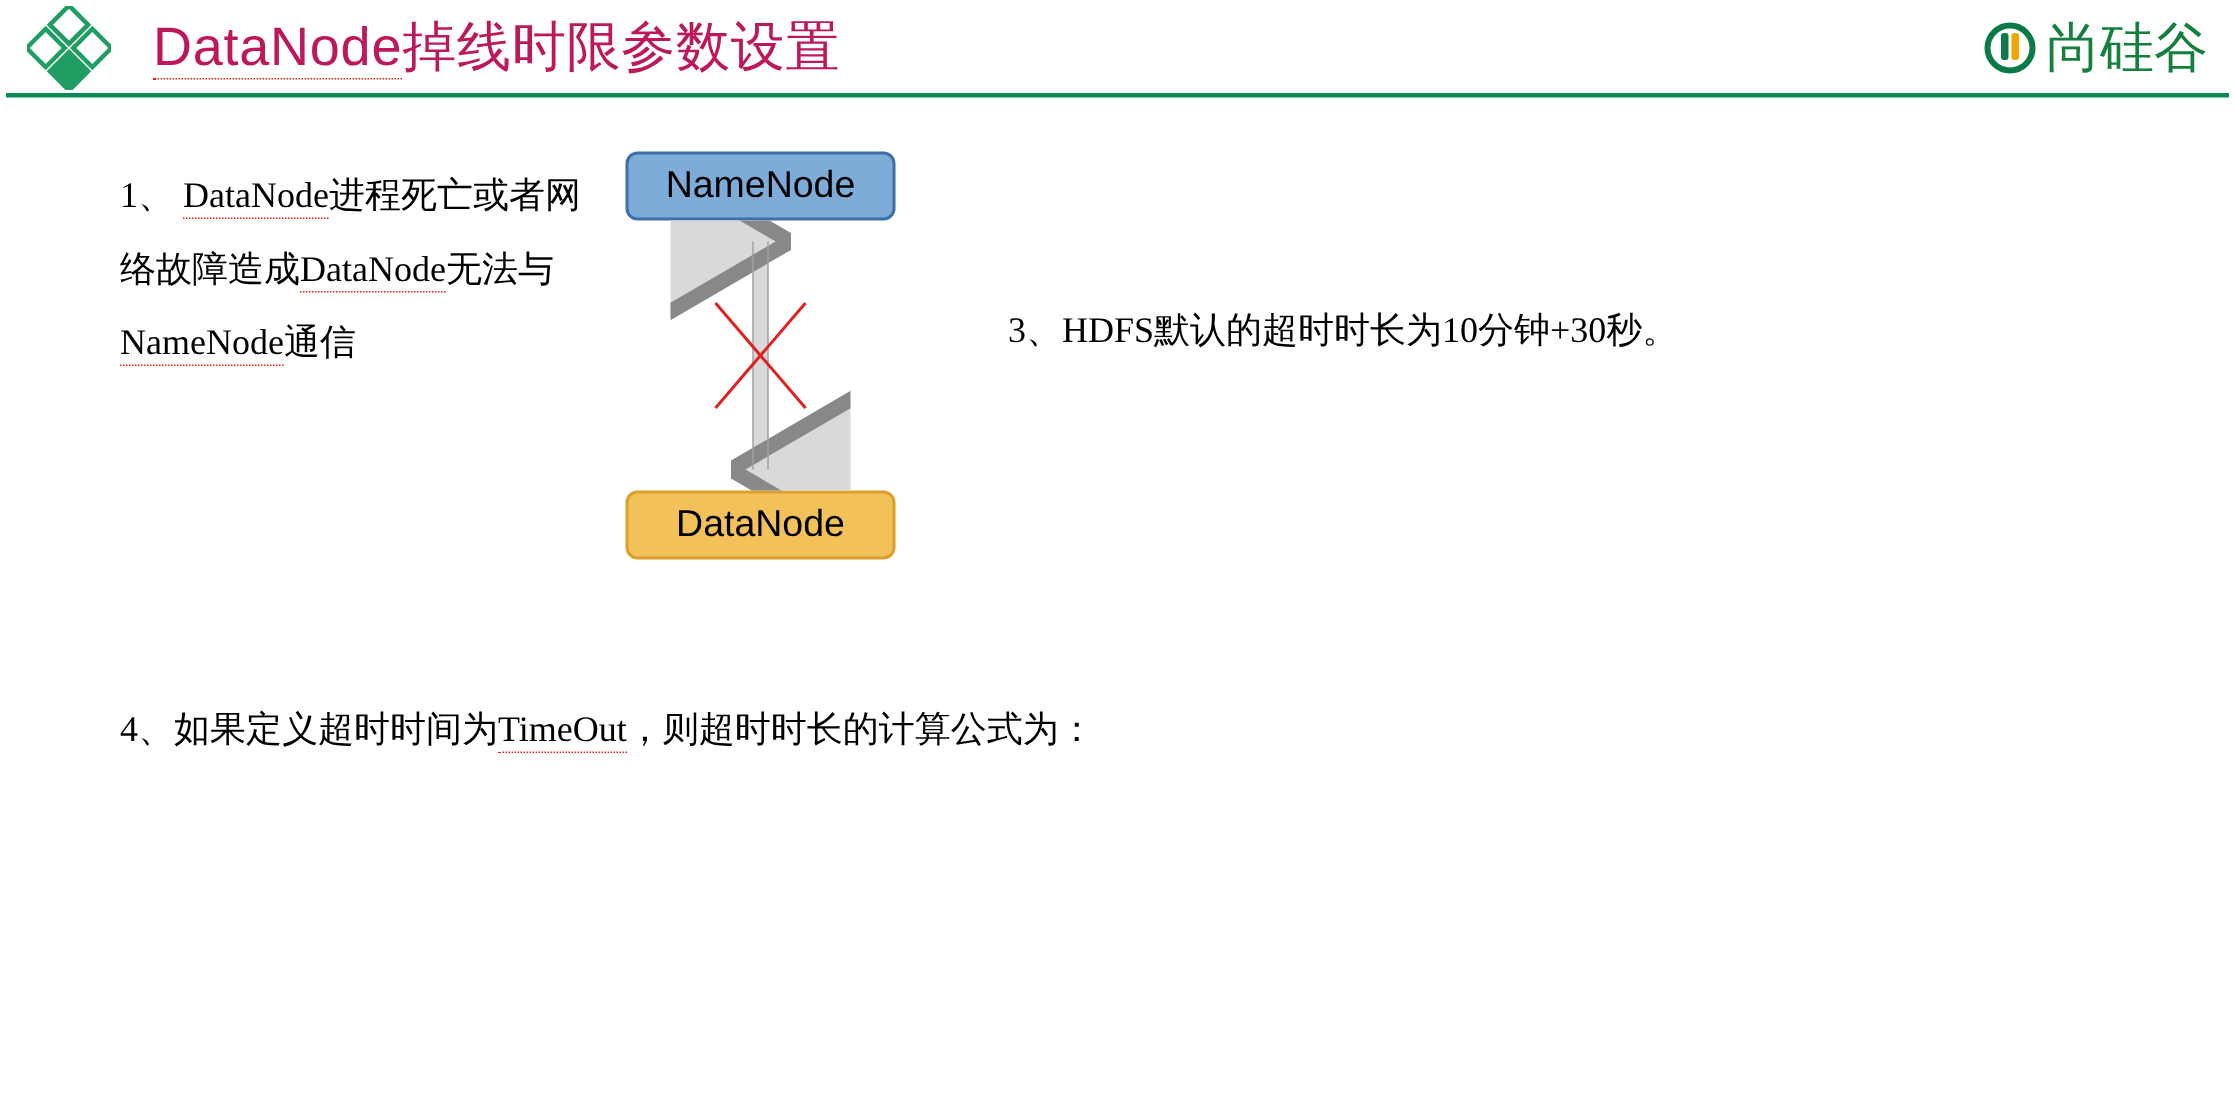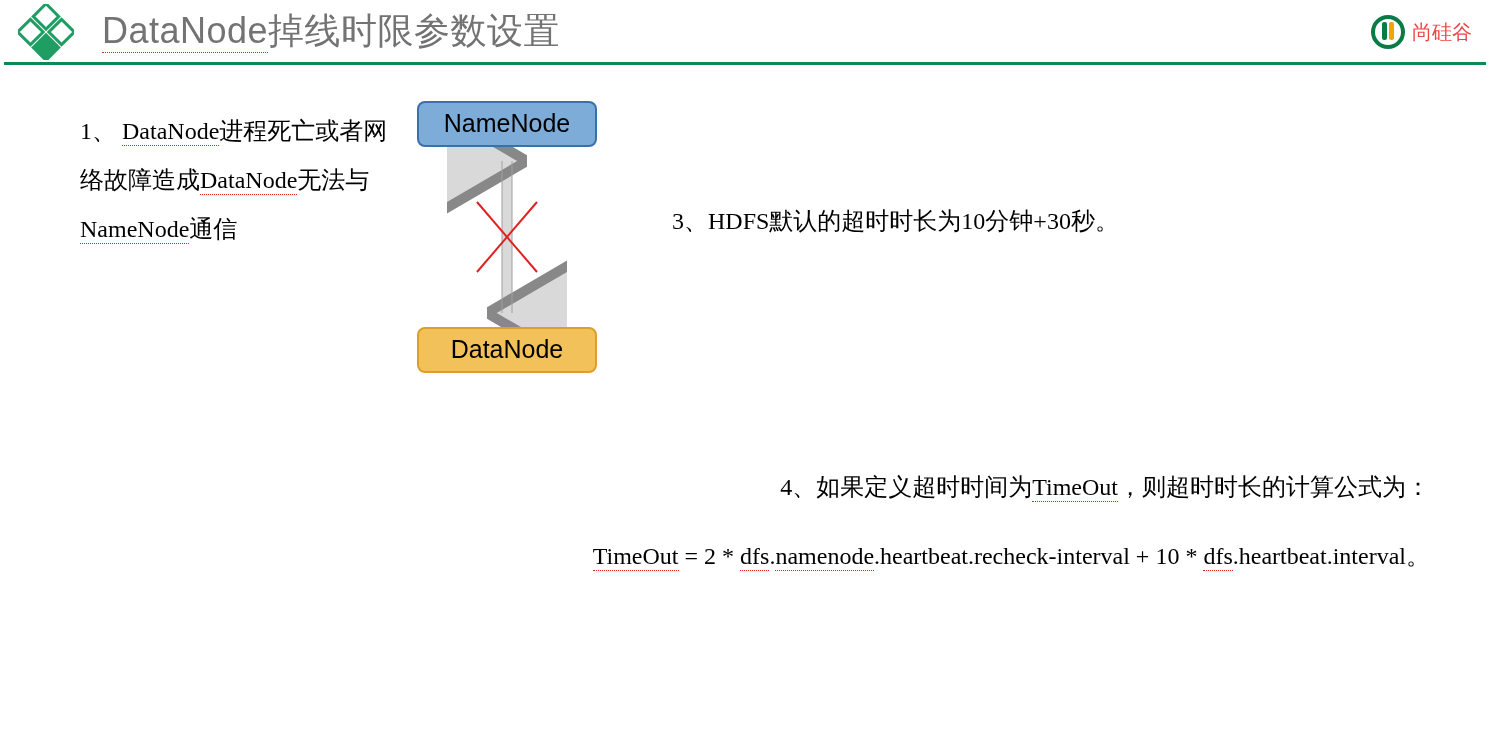--- a/index.html
+++ b/index.html
@@ -22,35 +22,35 @@
     align-items: center;
     gap: 28px;
   }
   .logo-left {
     width: 56px;
     height: 56px;
     flex-shrink: 0;
   }
   .title {
     font-size: 36px;
-    color: #737373;
+    color: #be185d;
     font-family: "Microsoft YaHei", sans-serif;
     letter-spacing: 0.5px;
     border-bottom: 1.5px dotted rgba(226,35,26,0.0);
   }
   .title .u {
     border-bottom: 1.5px dotted #e2231a;
   }
   .logo-right {
     display: flex;
     align-items: center;
     gap: 6px;
-    color: #ef4444;
+    color: #15803d;
     font-family: Liberation Sans, sans-serif;
-    font-size: 20px;
+    font-size: 36px;
     font-weight: 500;
   }
   .rule {
     border: none;
     border-top: 3px solid #0a8a55;
     margin: 2px 4px 0 4px;
   }
   .content {
     position: relative;
     padding: 36px 60px 0 80px;
@@ -106,21 +106,20 @@
     color: #000;
   }
   .connector {
     position: relative;
     width: 30px;
     height: 180px;
   }
   .point2 { margin-bottom: 40px; }
   .bottom {
     margin-top: 90px;
-    text-align: right;
   }
   .bottom p { margin: 0; }
   .formula-block { margin-top: 20px; }
 </style>
 </head>
 <body>
 
 <div class="header">
   <div class="header-left">
     <svg class="logo-left" viewBox="0 0 56 56">
@@ -171,16 +170,15 @@
       <div class="node-box datanode">DataNode</div>
     </div>
     <div class="col-right">
       <p class="para" style="margin-top:90px;">3、HDFS默认的超时时长为10分钟+30秒。</p>
     </div>
   </div>
 
   <div class="bottom">
     <p>4、如果定义超时时间为<span class="u">TimeOut</span>，则超时时长的计算公式为：</p>
     <div class="formula-block">
-      <p><span class="u">TimeOut</span> = 2 * <span class="u">dfs</span>.<span class="u">namenode</span>.heartbeat.recheck-interval + 10 * <span class="u">dfs</span>.heartbeat.interval。</p>
     </div>
   </div>
 </div>
 
 </body></html>

